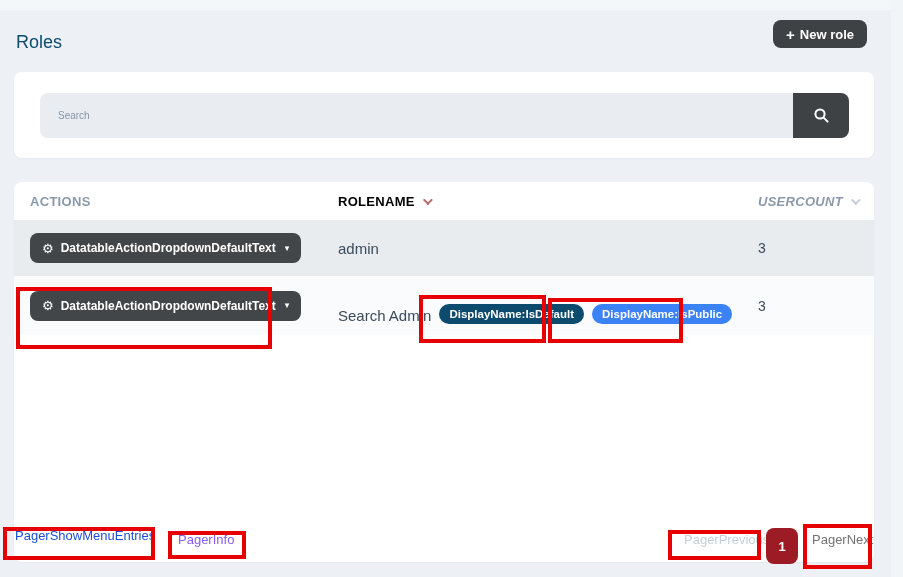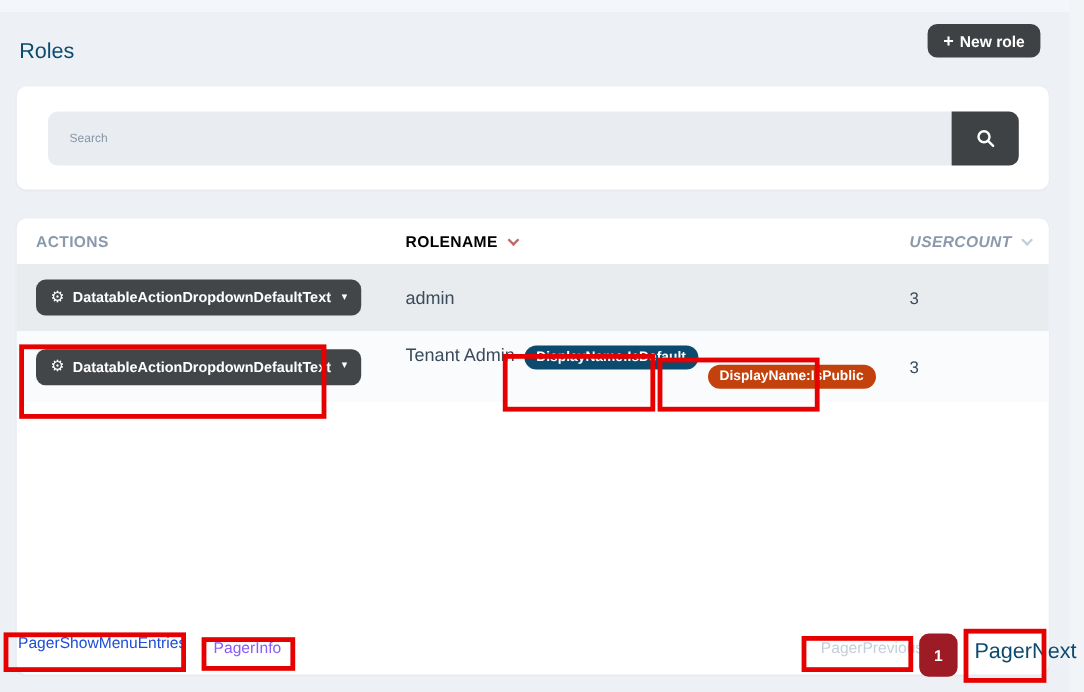--- a/index.html
+++ b/index.html
@@ -35,40 +35,40 @@
   .th-dark { color:#000000; }
   .th.col-c { justify-content:flex-end;font-style:italic; }
   .chev { display:inline-block; width:7px; height:7px; border-right:2px solid currentColor;
     border-bottom:2px solid currentColor; transform:rotate(45deg) translateY(-2px); }
   .chev-red { color:#b86b6b; }
   .chev-gray { color:#c6cfd8; }
 
   .trow { display:flex; align-items:center; padding:0 16px; }
   .row-1 { height:56px; background:#e9ecef; }
   .row-2 { height:59px; background:#fafbfd; }
-  .cell-rolename { display:flex; align-items:flex-start; gap:8px; font-size:15px; font-weight:500; color:#3c4b5c; }
+  .cell-rolename { display:flex; align-items:flex-end; gap:8px; font-size:15px; font-weight:500; color:#3c4b5c; }
   .cell-count { font-size:14px; font-weight:500; color:#3c4b5c; }
 
   .dropdown-btn { background:#434649; color:#fff; border:none; border-radius:8px; height:30px;
     padding:0 12px; font-size:12px; font-weight:bold; display:inline-flex; align-items:center; gap:7px;
     cursor:pointer; font-family:"Liberation Sans",sans-serif; }
   .gear-glyph { font-family:"DejaVu Sans",sans-serif; font-size:13px; line-height:1; }
   .caret-glyph { font-family:"DejaVu Sans",sans-serif; font-size:9px; line-height:1; margin-left:2px; }
 
   .badge { color:#fff; font-size:11.5px; font-weight:bold; padding:4px 10px; border-radius:12px; white-space:nowrap; }
   .badge-success { background:#0c4a6e; }
-  .badge-info { background:#c2410c;margin-top:16px; }
+  .badge-info { background:#3b82f6;margin-top:16px; }
 
   .pager-show-entries { position:absolute; left:1px; top:346px; font-size:13px; color:#1d4ed8; cursor:pointer; }
   .pager-info { position:absolute; left:164px; top:350px; font-size:13px; color:#8b5cf6; }
   .pager-previous { position:absolute; left:670px; top:350px; font-size:13px; color:#c5cfd9; cursor:pointer; }
   .pager-page-number { position:absolute; left:752px; top:346px; width:32px; height:36px; background:#9d1b24;
     color:#fff; font-size:13px; font-weight:bold; border:none; border-radius:8px;
     display:flex; align-items:center; justify-content:center; cursor:pointer; }
-  .pager-next { position:absolute; left:798px; top:350px; font-size:18px; color:#0c4a6e; cursor:pointer; }
+  .pager-next { position:absolute; left:798px; top:350px; font-size:13px; color:#737373; cursor:pointer; }
 
   .annotation { position:absolute; border:4px solid #e60000; background:transparent;
     pointer-events:none; z-index:10; }
 </style>
 </head>
 <body>
 
 <div class="page">
   <div class="top-strip"></div>
   <div class="right-strip"></div>
@@ -127,21 +127,21 @@
 
     <div class="trow row-2">
       <div class="col-a">
         <button class="dropdown-btn">
           <span class="gear-glyph">⚙</span>
           <span>DatatableActionDropdownDefaultText</span>
           <span class="caret-glyph">▾</span>
         </button>
       </div>
       <div class="col-b cell-rolename">
-        <span>Tenant Admin</span>
+        <span>Search Admin</span>
         <span class="badge badge-success">DisplayName:IsDefault</span>
         <span class="badge badge-info">DisplayName:IsPublic</span>
       </div>
       <div class="col-c cell-count">
         <span>3</span>
       </div>
     </div>
 
     <div class="pager-show-entries">PagerShowMenuEntries</div>
     <div class="pager-info">PagerInfo</div>

